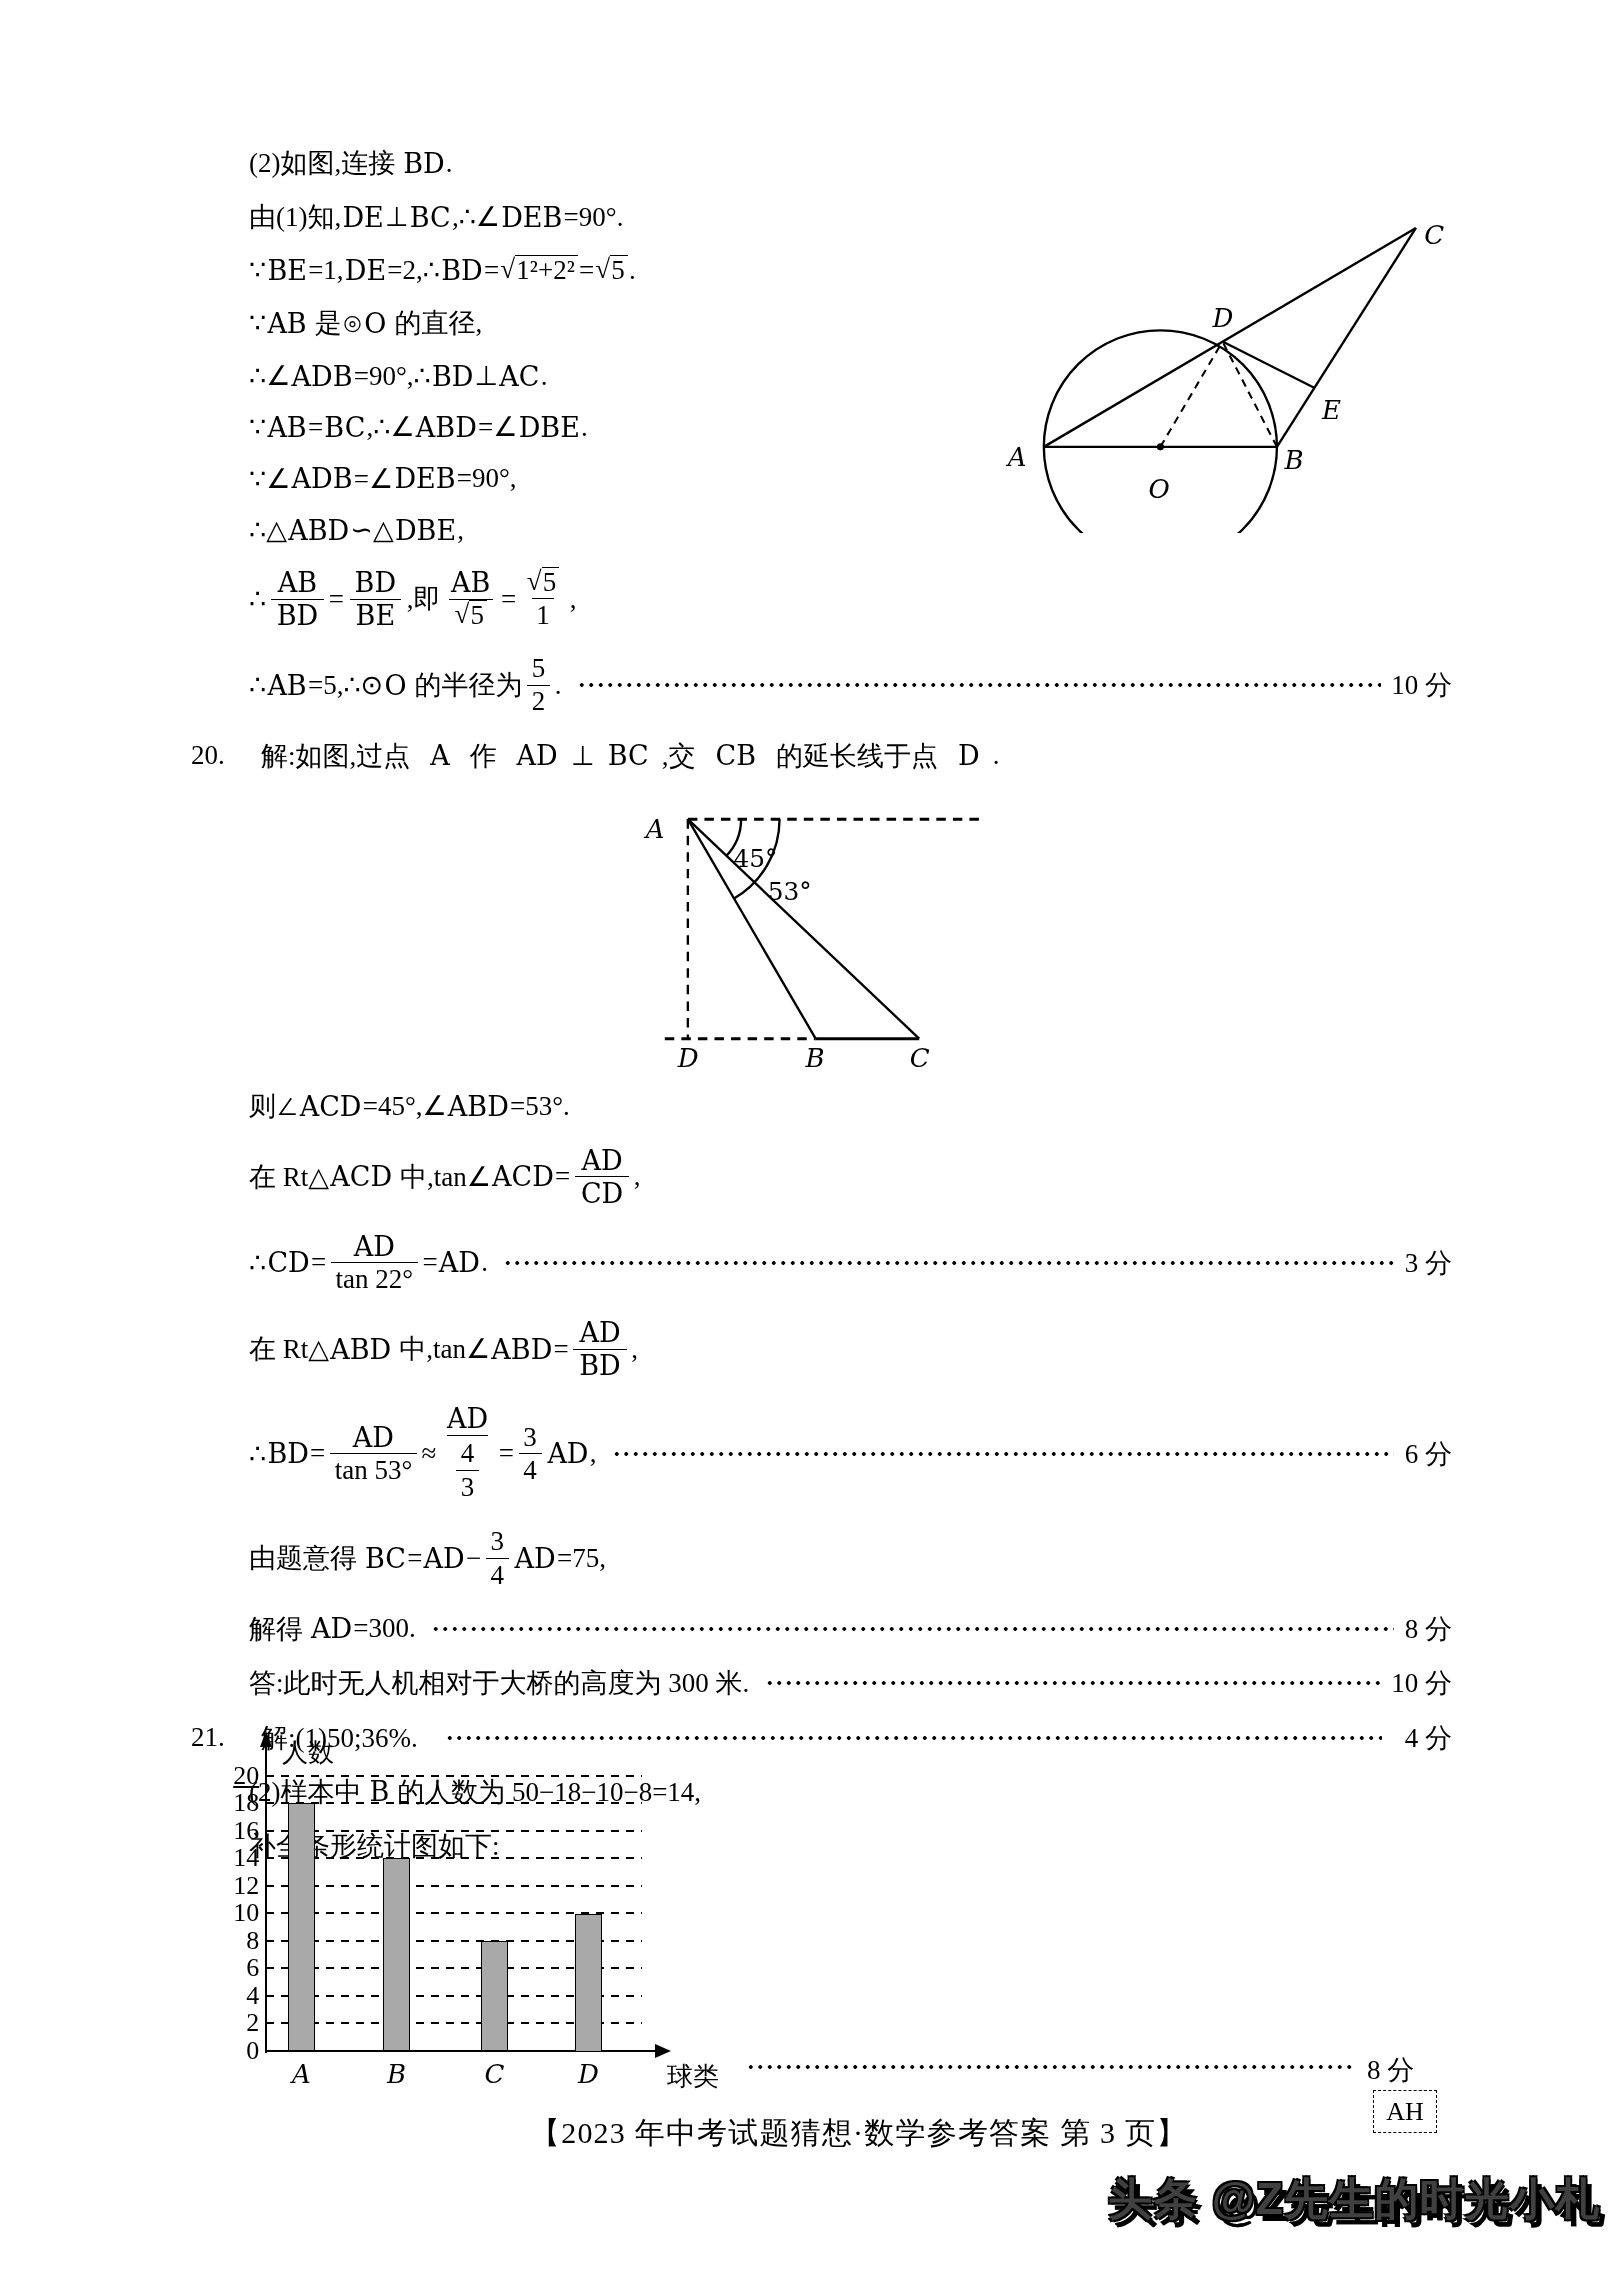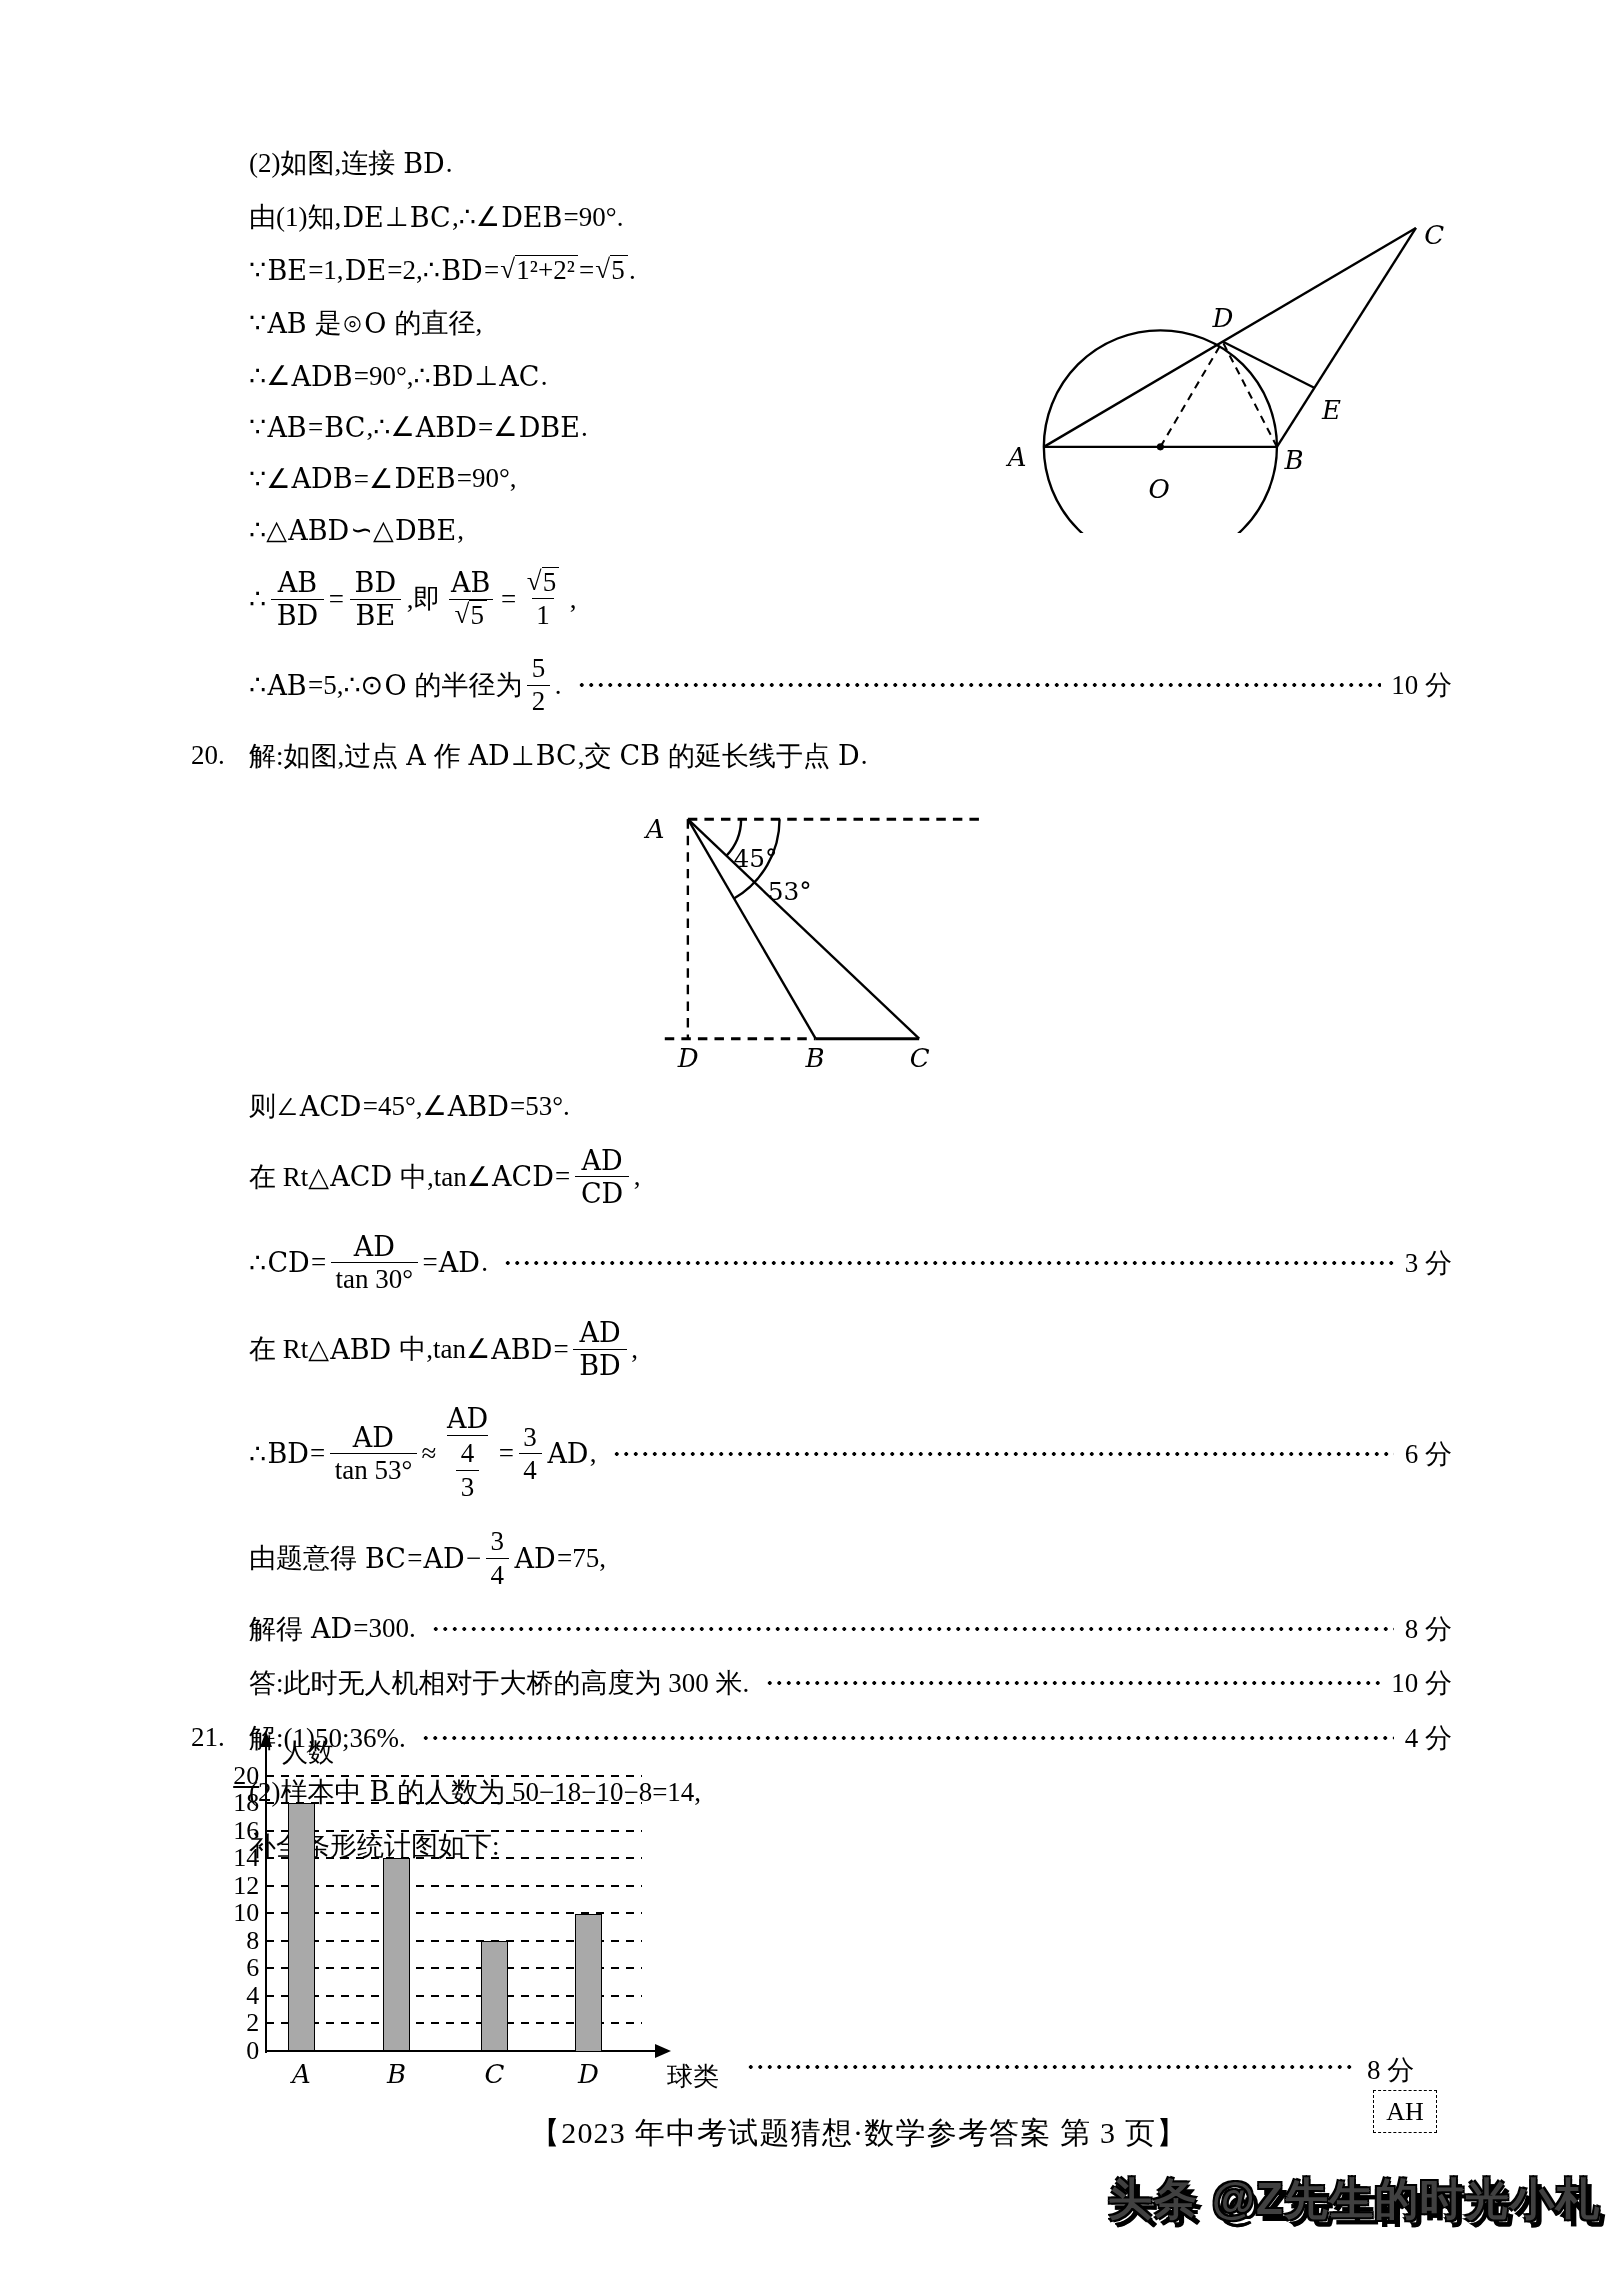--- a/index.html
+++ b/index.html
@@ -2,21 +2,21 @@
 <html style="font-size:9.5px"><head>
 <meta charset="utf-8">
 <style>
   html,body{margin:0;padding:0;background:#e8e8e8;}
   .page{position:relative;width:1617px;height:2273px;background:#ffffff;overflow:hidden;
         font-family:"Liberation Serif",serif;color:#000;}
   
   #text-flow{position:absolute;left:191px;top:145px;width:1261px;font-size:27px;}
   .line{display:flex;align-items:center;margin-bottom:18.4px;padding-left:58px;
         min-height:33px;white-space:nowrap;}
-  .line.numbered{padding-left:0;}
+  .line.numbered{padding-left:0;gap:12px;}
   .num-label{display:inline-block;min-width:58px;}
   .t{white-space:pre;}
   .v{font-family:"DejaVu Serif",serif;white-space:pre;padding:0 1.2px;}
   .frac{display:inline-flex;flex-direction:column;align-items:center;vertical-align:middle;
         margin:1.2px 4.7px;text-align:center;line-height:1.15;}
   .fnum,.fden{display:flex;align-items:center;justify-content:center;padding:0.6px 4.7px;}
   .fden{border-top:1.8px solid #000;}
   .sqrt{display:inline-flex;align-items:flex-start;margin:0 1.2px;}
   .sqrt .sign{line-height:1.1;}
   .sqrt .rad{border-top:1.8px solid #000;padding:0 3px 0 1.2px;line-height:1.1;}
@@ -260,21 +260,21 @@
         </div>
         <div class="line">
           <span class="t">∴</span>
           <span class="v">CD</span>
           <span class="t">=</span>
           <span class="frac">
             <span class="fnum">
               <span class="v">AD</span>
             </span>
             <span class="fden">
-              <span class="t">tan 30°</span>
+              <span class="t">tan 22°</span>
             </span>
           </span>
           <span class="t">=</span>
           <span class="v">AD</span>
           <span class="t">.</span>
           <span class="leader"></span>
           <span class="score">3 分</span>
         </div>
         <div class="line">
           <span class="t">在 Rt△</span>

